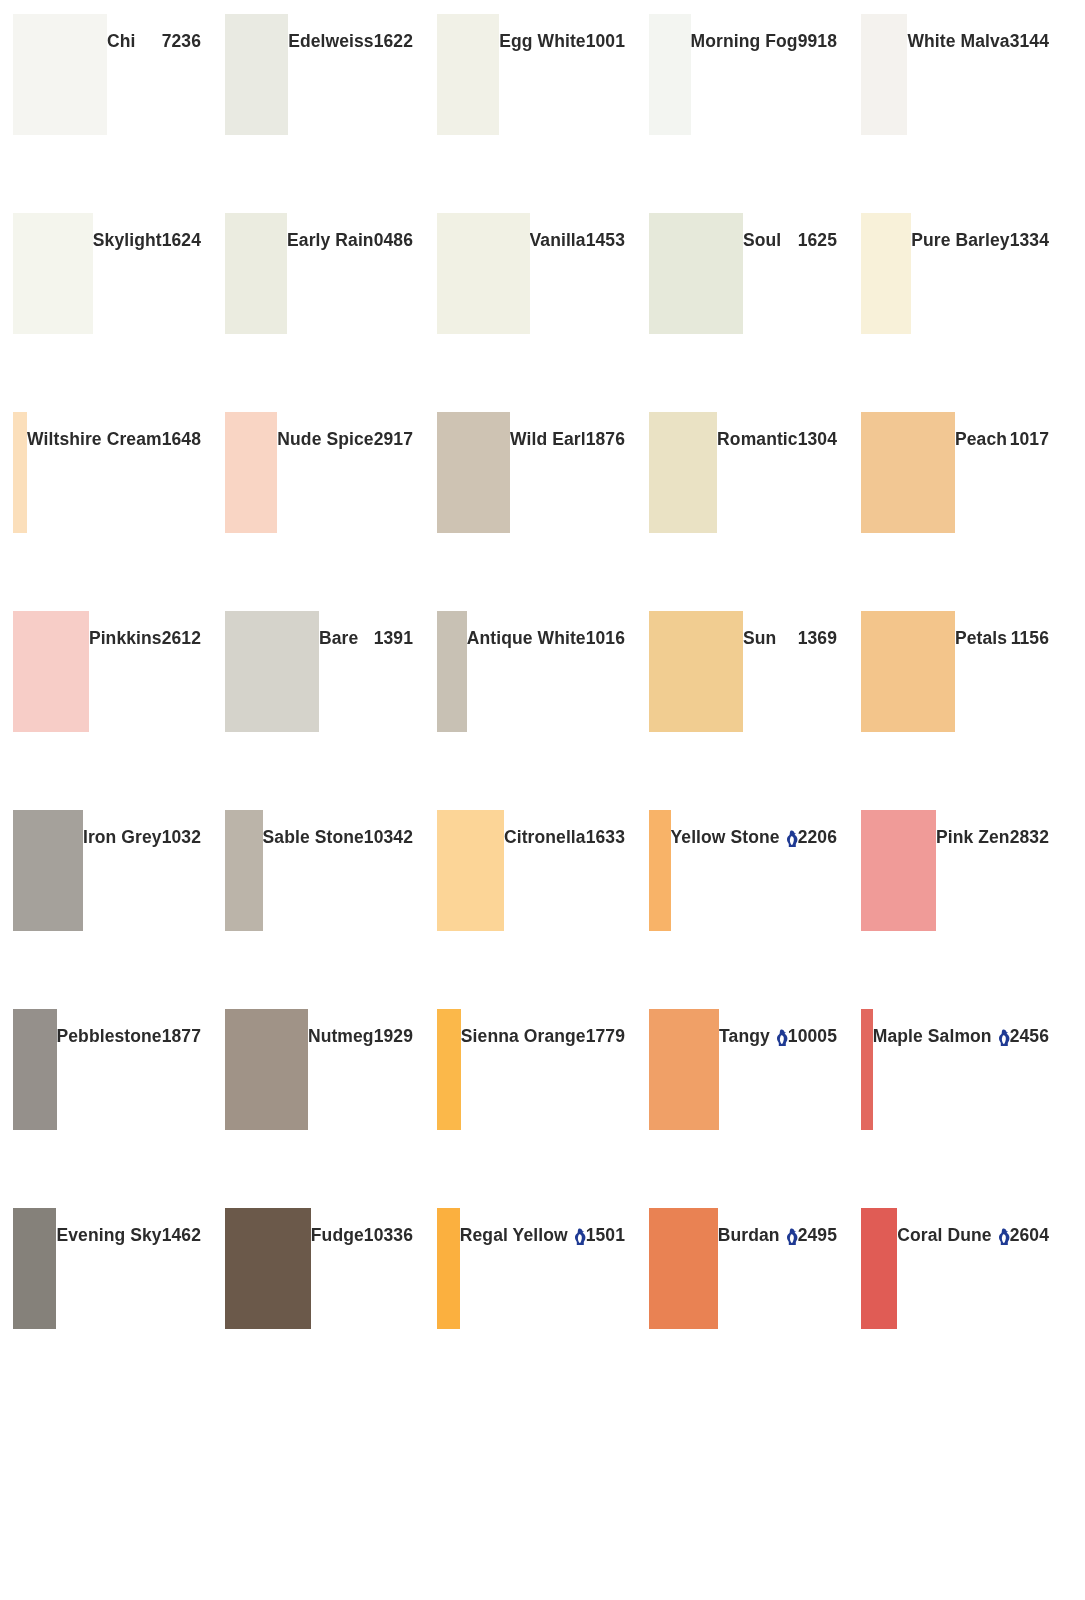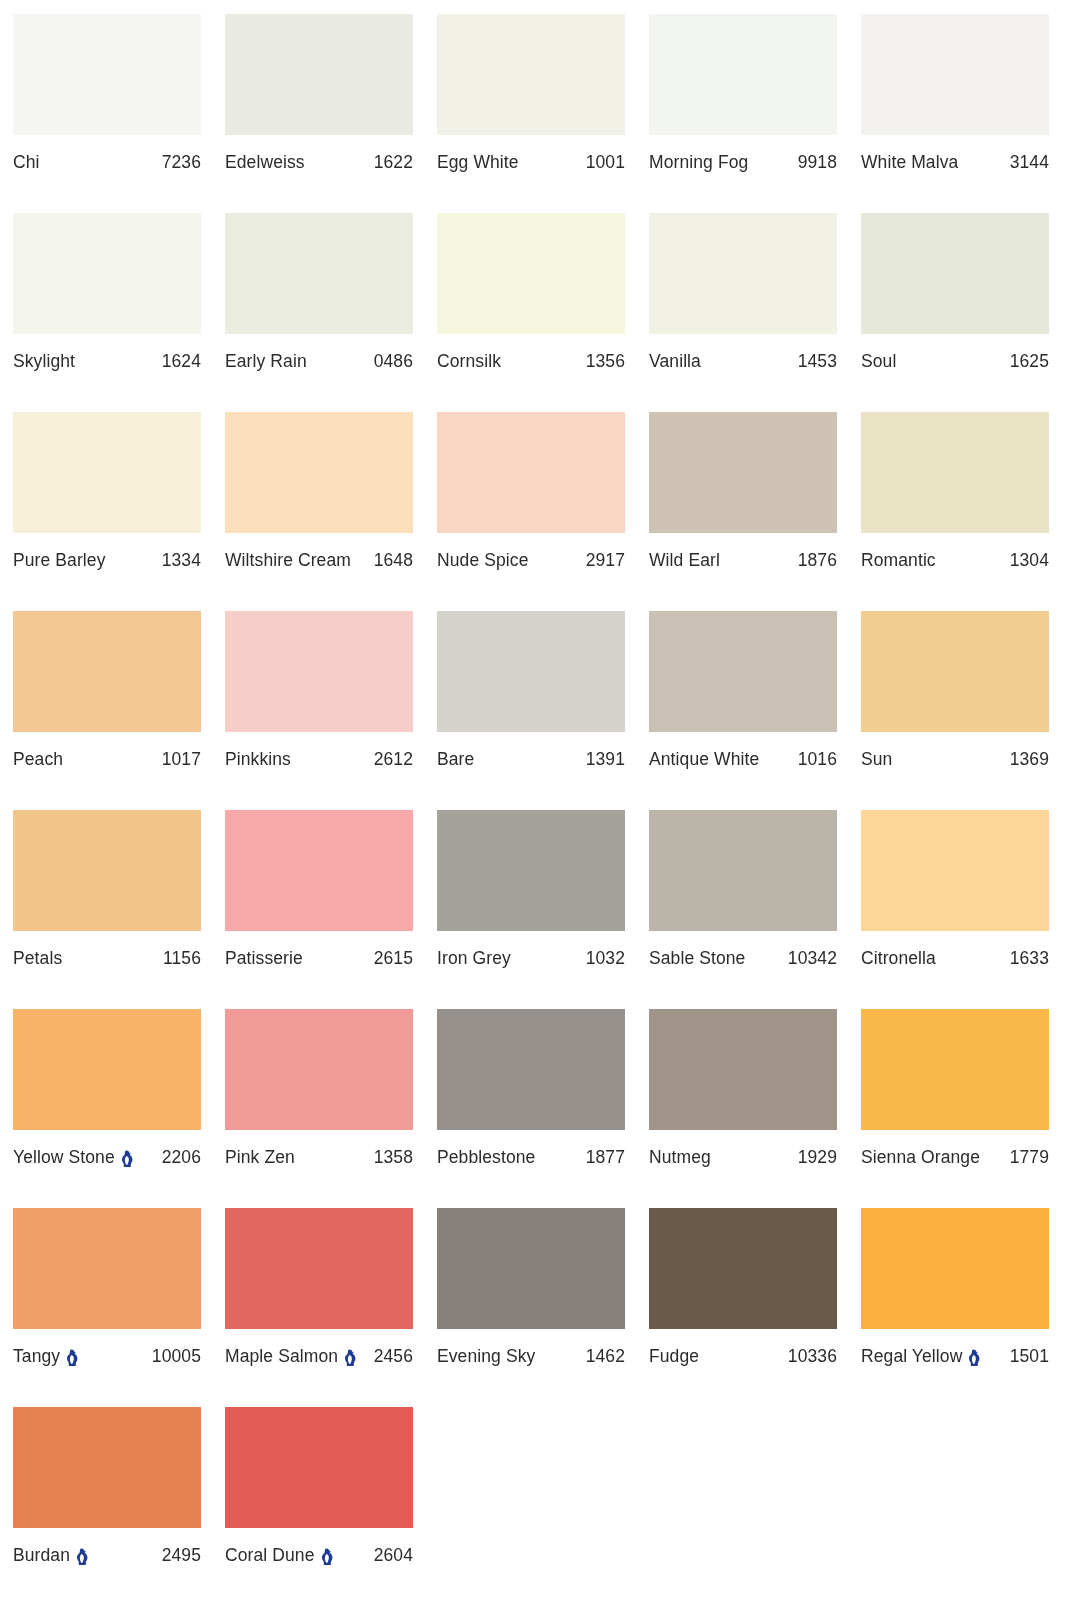--- a/index.html
+++ b/index.html
@@ -19,22 +19,23 @@
     display: grid;
     grid-template-columns: repeat(5, 188px);
     grid-template-rows: repeat(8, 199px);
     column-gap: 24px;
     row-gap: 0px;
     padding: 14px 0 0 13px;
     box-sizing: border-box;
   }
   .swatch-cell {
     display: flex;
-    flex-direction: column;
+    flex-direction: row;
     width: 188px;
+    font-weight: bold;
   }
   .swatch-chip {
     width: 188px;
     height: 121px;
     display: block;
   }
   .swatch-caption {
     display: flex;
     align-items: baseline;
     justify-content: space-between;
@@ -132,29 +133,20 @@
     <div class="swatch-cell">
       <div class="swatch-chip" style="background-color: rgb(235, 236, 224);"></div>
       <div class="swatch-caption">
         <div class="caption-left">
           <span class="swatch-name">Early Rain</span>
         </div>
         <span class="swatch-code">0486</span>
       </div>
     </div>
     <div class="swatch-cell">
-      <div class="swatch-chip" style="background-color: rgb(247, 246, 223);"></div>
-      <div class="swatch-caption">
-        <div class="caption-left">
-          <span class="swatch-name">Cornsilk</span>
-        </div>
-        <span class="swatch-code">1356</span>
-      </div>
-    </div>
-    <div class="swatch-cell">
       <div class="swatch-chip" style="background-color: rgb(241, 241, 228);"></div>
       <div class="swatch-caption">
         <div class="caption-left">
           <span class="swatch-name">Vanilla</span>
         </div>
         <span class="swatch-code">1453</span>
       </div>
     </div>
     <div class="swatch-cell">
       <div class="swatch-chip" style="background-color: rgb(230, 233, 218);"></div>
@@ -258,29 +250,20 @@
     <div class="swatch-cell">
       <div class="swatch-chip" style="background-color: rgb(243, 197, 139);"></div>
       <div class="swatch-caption">
         <div class="caption-left">
           <span class="swatch-name">Petals</span>
         </div>
         <span class="swatch-code">1156</span>
       </div>
     </div>
     <div class="swatch-cell">
-      <div class="swatch-chip" style="background-color: rgb(247, 168, 168);"></div>
-      <div class="swatch-caption">
-        <div class="caption-left">
-          <span class="swatch-name">Patisserie</span>
-        </div>
-        <span class="swatch-code">2615</span>
-      </div>
-    </div>
-    <div class="swatch-cell">
       <div class="swatch-chip" style="background-color: rgb(165, 161, 155);"></div>
       <div class="swatch-caption">
         <div class="caption-left">
           <span class="swatch-name">Iron Grey</span>
         </div>
         <span class="swatch-code">1032</span>
       </div>
     </div>
     <div class="swatch-cell">
       <div class="swatch-chip" style="background-color: rgb(187, 180, 169);"></div>
@@ -316,21 +299,21 @@
         </div>
         <span class="swatch-code">2206</span>
       </div>
     </div>
     <div class="swatch-cell">
       <div class="swatch-chip" style="background-color: rgb(240, 155, 152);"></div>
       <div class="swatch-caption">
         <div class="caption-left">
           <span class="swatch-name">Pink Zen</span>
         </div>
-        <span class="swatch-code">1358</span>
+        <span class="swatch-code">2832</span>
       </div>
     </div>
     <div class="swatch-cell">
       <div class="swatch-chip" style="background-color: rgb(149, 144, 139);"></div>
       <div class="swatch-caption">
         <div class="caption-left">
           <span class="swatch-name">Pebblestone</span>
         </div>
         <span class="swatch-code">1877</span>
       </div>

